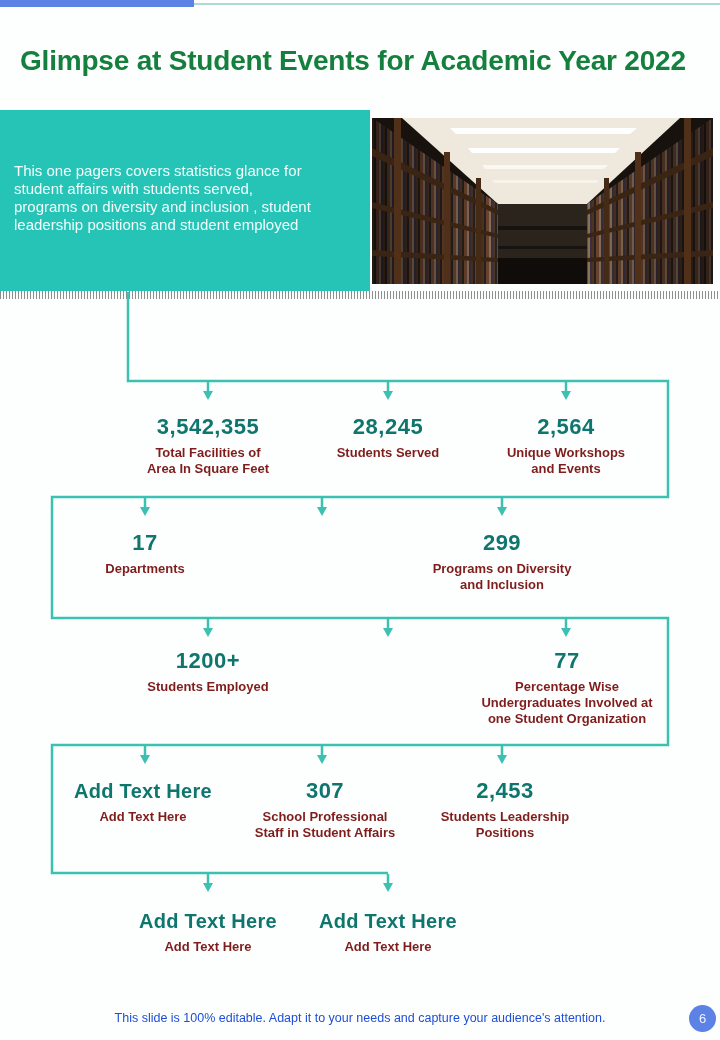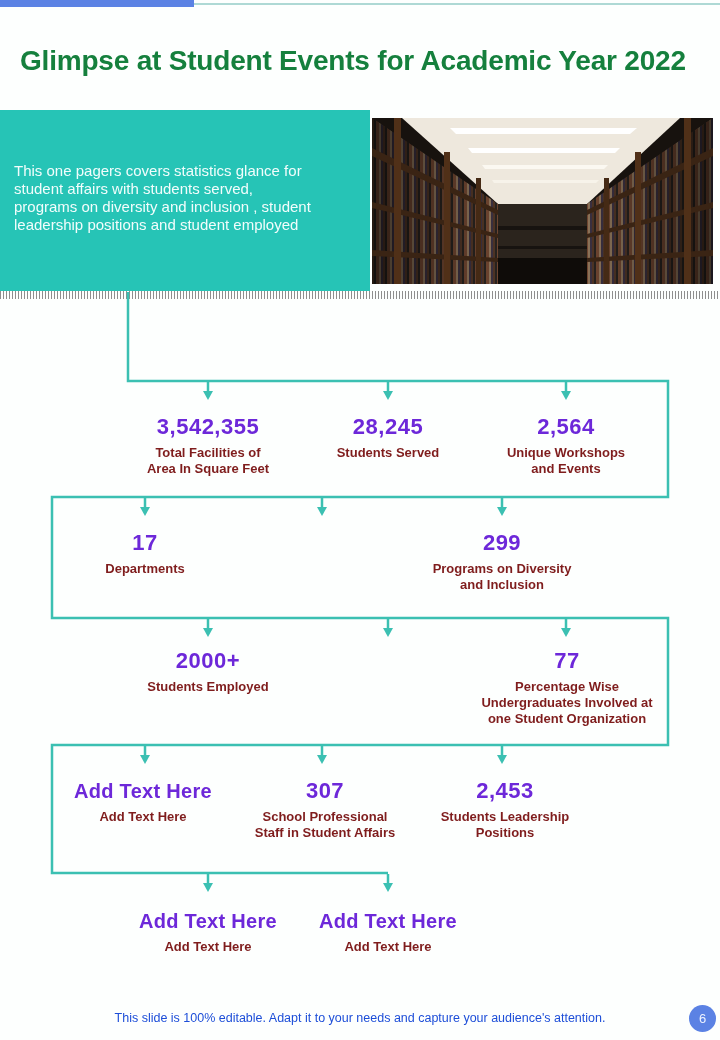--- a/index.html
+++ b/index.html
@@ -25,21 +25,21 @@
   .photo{
     position:absolute;left:372px;top:118px;width:341px;height:166px;overflow:hidden;
   }
   .divider{
     position:absolute;left:0;top:291px;width:720px;height:8px;
     background:repeating-linear-gradient(90deg,#8e8e8e 0,#8e8e8e 1px,transparent 1px,transparent 3px);
   }
   .connector-svg{position:absolute;left:0;top:0;width:720px;height:1040px;pointer-events:none;}
   .stat{position:absolute;text-align:center;}
   .stat-value{
-    font-size:22px;font-weight:bold;color:#6d28d9;line-height:26px;margin-bottom:5px;
+    font-size:22px;font-weight:bold;color:#0f766e;line-height:26px;margin-bottom:5px;
     letter-spacing:0.5px;
   }
   .stat-value.placeholder{font-size:20px;letter-spacing:0.3px;}
   .stat-label{
     font-size:13px;font-weight:bold;color:#7f1d1d;line-height:16px;white-space:pre-line;
   }
   .footer-note{
     position:absolute;left:0;top:1011px;width:720px;text-align:center;
     font-size:12.5px;color:#1d4ed8;
   }
@@ -170,21 +170,21 @@
     <div class="stat-value">17</div>
     <div class="stat-label">Departments</div>
   </div>
   <div class="stat" style="left:402px;top:530px;width:200px;">
     <div class="stat-value">299</div>
     <div class="stat-label">Programs on Diversity
 and Inclusion</div>
   </div>
 
   <div class="stat" style="left:108px;top:648px;width:200px;">
-    <div class="stat-value">2000+</div>
+    <div class="stat-value">1200+</div>
     <div class="stat-label">Students Employed</div>
   </div>
   <div class="stat" style="left:462px;top:648px;width:210px;">
     <div class="stat-value">77</div>
     <div class="stat-label">Percentage Wise
 Undergraduates Involved at
 one Student Organization</div>
   </div>
 
   <div class="stat" style="left:48px;top:778px;width:190px;">

